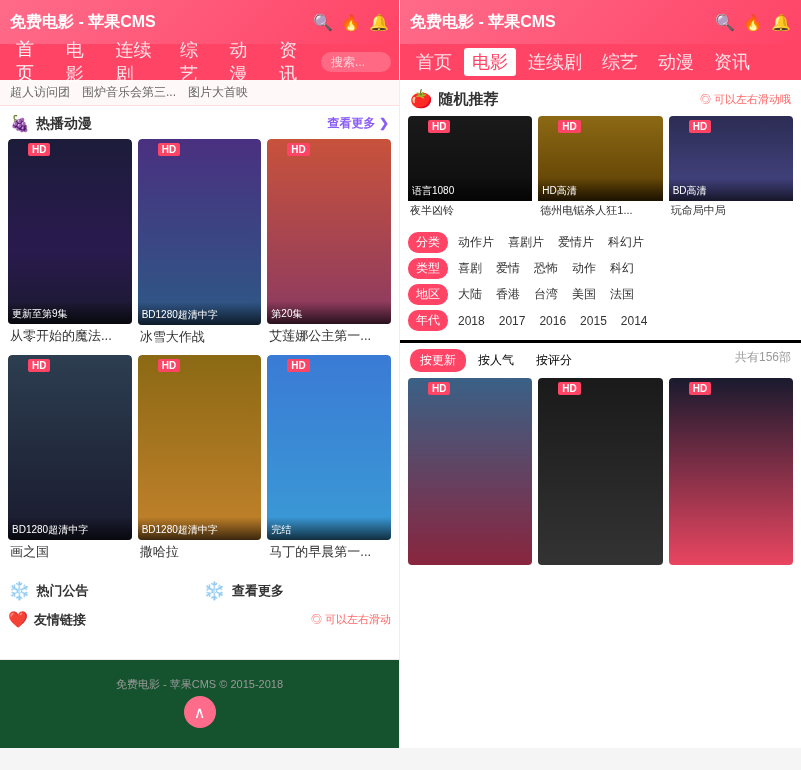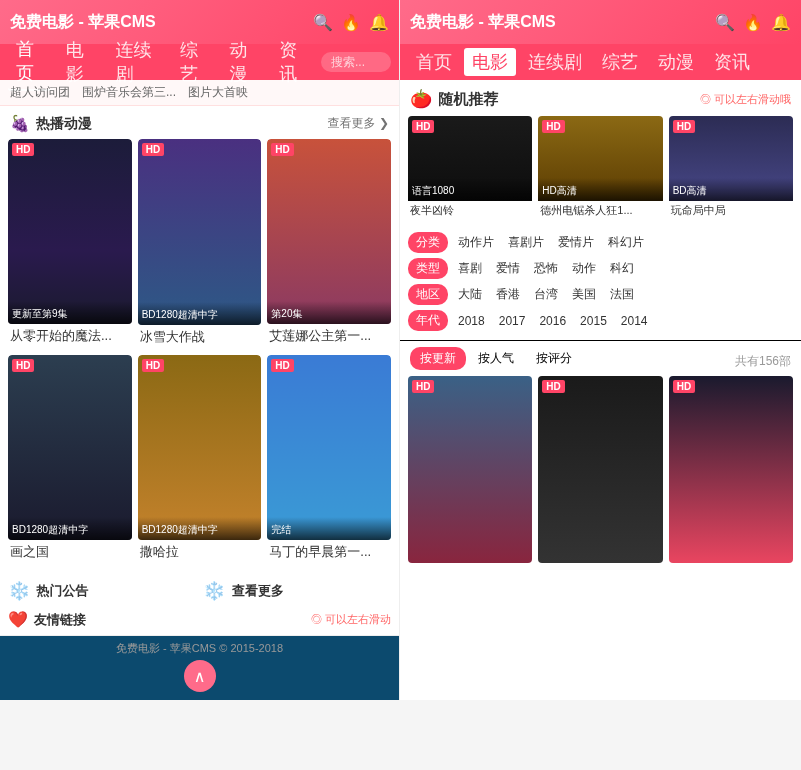--- a/index.html
+++ b/index.html
@@ -23,41 +23,41 @@
     .nav-search::placeholder { color: rgba(255,255,255,0.7); }
 
     
     .scroll-bar { background: #fff8f8; padding: 4px 10px; border-bottom: 1px solid #ffe0e0; display: flex; gap: 12px; overflow: hidden; }
     .scroll-item { color: #666; font-size: 12px; white-space: nowrap; }
 
     
     .section-header { display: flex; align-items: center; justify-content: space-between; padding: 8px 10px 6px; }
     .section-title { display: flex; align-items: center; gap: 6px; font-size: 14px; font-weight: bold; color: #333; }
     .section-icon { font-size: 16px; }
-    .section-more { color: #737373; font-size: 12px; display: flex; align-items: center; gap: 3px; cursor: pointer; }
+    .section-more { color: #8b5cf6; font-size: 12px; display: flex; align-items: center; gap: 3px; cursor: pointer; font-weight: bold; }
 
     
     .movie-grid { display: grid; grid-template-columns: repeat(3, 1fr); gap: 6px; padding: 0 8px 8px; }
     .movie-card { position: relative; border-radius: 4px; overflow: hidden; cursor: pointer; }
     .movie-thumb { width: 100%; aspect-ratio: 2/3; border-radius: 4px; overflow: hidden; position: relative; background: #ddd; }
-    .hd-badge { position: absolute; top: 4px; left: 4px; background: #ff4466; color: #fff; font-size: 10px; font-weight: bold; padding: 1px 4px; border-radius: 2px; z-index: 2; }
+    .hd-badge { position: absolute; top: 4px; left: 20px; background: #ff4466; color: #fff; font-size: 10px; font-weight: bold; padding: 1px 4px; border-radius: 2px; z-index: 2; }
     .movie-overlay { position: absolute; bottom: 0; left: 0; right: 0; background: linear-gradient(transparent, rgba(0,0,0,0.7)); padding: 4px 4px 3px; }
     .movie-badge-text { color: #fff; font-size: 10px; }
     .movie-title { font-size: 13px; color: #333; padding: 3px 2px; overflow: hidden; text-overflow: ellipsis; white-space: nowrap; }
 
     
     .small-sections { display: grid; grid-template-columns: 1fr 1fr; padding: 8px; gap: 8px; }
     .small-section { display: flex; align-items: center; gap: 6px; }
     .small-section-title { font-size: 13px; font-weight: bold; color: #333; }
 
     .friend-links { padding: 0 8px 6px; display: flex; align-items: center; justify-content: space-between; }
     .friend-links-label { display: flex; align-items: center; gap: 6px; font-size: 13px; font-weight: bold; color: #333; }
     .scrollable-hint { color: #ff6666; font-size: 11px; }
 
-    .footer { background: #0c4a6e; padding: 4px; text-align: center; border-top: 1px solid #eee; }
+    .footer { background: #14532d; padding: 16px; text-align: center; border-top: 1px solid #eee; margin-top: 24px; }
     .footer-text { color: #999; font-size: 11px; }
     .scroll-up-btn { background: #ff6b8a; color: #fff; border: none; border-radius: 50%; width: 32px; height: 32px; font-size: 16px; cursor: pointer; margin: 4px auto; display: block; }
 
     
     .right-panel .nav { background: #ff4466; }
     .right-panel .nav-item.active { color: #ff4466; background: #fff; border-radius: 3px; padding: 2px 8px; }
 
     
     .random-section { padding: 8px 10px 6px; display: flex; align-items: center; justify-content: space-between; }
     .random-title { display: flex; align-items: center; gap: 6px; font-size: 15px; font-weight: bold; color: #333; }
@@ -68,21 +68,21 @@
     .movie-row-thumb { width: 100%; aspect-ratio: 16/11; position: relative; }
     .movie-row-title { font-size: 11px; color: #333; padding: 2px; overflow: hidden; text-overflow: ellipsis; white-space: nowrap; }
 
     
     .filter-section { padding: 4px 8px; }
     .filter-row { display: flex; align-items: center; gap: 6px; margin-bottom: 5px; flex-wrap: nowrap; overflow: hidden; }
     .filter-label { background: #ff4466; color: #fff; font-size: 12px; padding: 2px 8px; border-radius: 10px; white-space: nowrap; }
     .filter-tag { color: #333; font-size: 12px; cursor: pointer; padding: 1px 4px; }
 
     
-    .sort-section { display: flex; align-items: flex-end; justify-content: space-between; padding: 6px 10px; border-top: 1px solid #000000; }
+    .sort-section { display: flex; align-items: flex-start; justify-content: space-between; padding: 6px 10px; border-top: 3px solid #000000; }
     .sort-tabs { display: flex; gap: 2px; }
     .sort-tab { font-size: 12px; color: #000000; padding: 3px 10px; cursor: pointer; border-radius: 10px; }
     .sort-tab.active { background: #ff4466; color: #fff; }
     .total-count { color: #999; font-size: 12px; }
 
     
     .bottom-movie-row { display: grid; grid-template-columns: repeat(3, 1fr); gap: 6px; padding: 0 8px 8px; }
     .bottom-card { position: relative; border-radius: 4px; overflow: hidden; cursor: pointer; }
     .bottom-thumb { width: 100%; aspect-ratio: 2/3; position: relative; }
 

